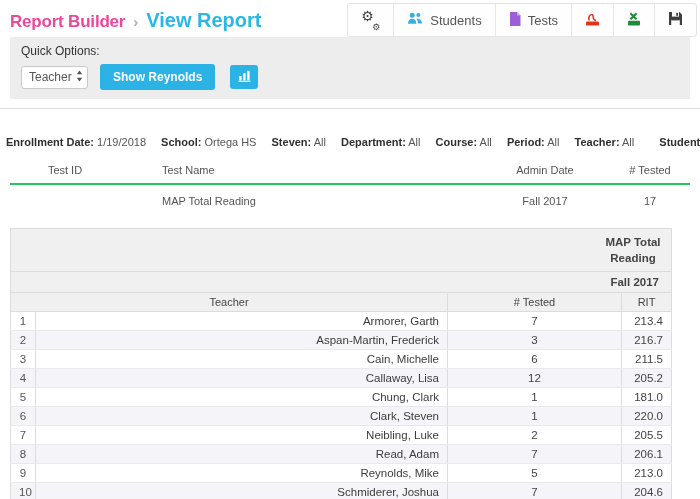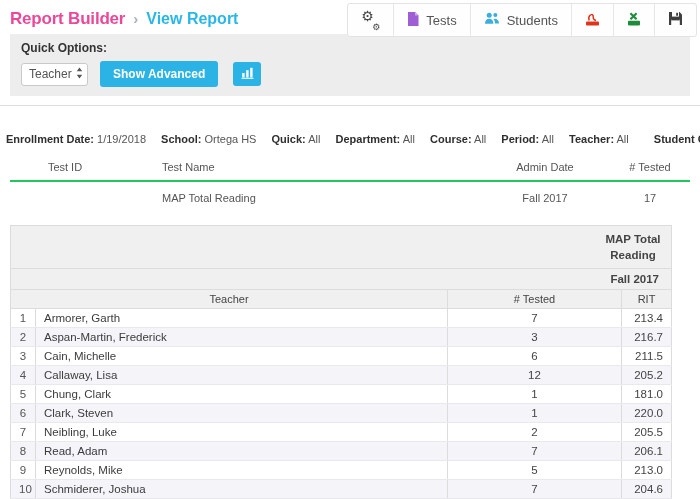--- a/index.html
+++ b/index.html
@@ -6,32 +6,32 @@
   html,body { width:700px; height:499px; }
   body {
     font-family: "Liberation Sans", sans-serif;
     background:#fff; color:#444; overflow:hidden; position:relative;
   }
 
   
   .header { padding:9px 10px 5px; display:flex; align-items:baseline; }
   .title { color:#ec4899; font-size:17px; font-weight:bold; letter-spacing:-0.2px; }
   .crumb-sep { color:#aab3ba; font-size:15px; margin:0 8px; font-weight:bold; }
-  .subtitle { color:#29b7e8; font-size:16px; font-weight:bold; }
+  .subtitle { color:#29b7e8; font-size:20px; font-weight:bold; }
 
   .toolbar { position:absolute; top:3px; right:3px; display:flex; border:1px solid #e3e3e3; border-radius:3px; background:#fefefe; }
   .tb-btn { display:flex; align-items:center; gap:7px; padding:7px 13px; border:none; border-left:1px solid #e7e7e7; background:transparent; cursor:pointer; font-size:13px; color:#555; font-family:inherit; }
   .tb-btn:first-child { border-left:none; }
   .gears { position:relative; width:19px; height:16px; color:#454545; }
   .gear-big { position:absolute; left:0; top:-4px; font-size:14px; }
   .gear-small { position:absolute; right:0; bottom:-4px; font-size:9px; }
 
   
   .panel { margin:0 10px; background:#ededed; padding:7px 11px 9px; }
-  .panel-label { font-size:12px; font-weight:bold; color:#333; margin-bottom:6px; }
+  .panel-label { font-size:12px; font-weight:normal; color:#333; margin-bottom:6px; }
   .panel-row { display:flex; align-items:center; }
   .select { width:67px; height:23px; background:#fff; border:1px solid #c9c9c9; border-radius:3px; display:flex; align-items:center; justify-content:space-between; padding:0 4px 0 7px; font-size:12px; color:#555; cursor:pointer; }
   .btn-cyan { background:#2cb3e6; color:#fff; border:none; border-radius:3px; font-size:12px; font-weight:bold; padding:6px 13px; cursor:pointer; font-family:inherit; margin-left:12px; }
   .icon-btn { margin-left:15px; width:28px; height:24px; display:flex; align-items:center; justify-content:center; padding:0; }
 
   .divider { border-bottom:1px solid #dddddd; margin-top:9px; }
 
   
   .filters { margin-top:27px; text-align:center; font-size:11px; color:#555; white-space:nowrap; }
   .filter-pair { margin:0 6px; }
@@ -47,21 +47,21 @@
   
   .main-table { width:662px; margin:17px 28px 0 10px; border-collapse:collapse; table-layout:fixed; font-size:11.5px; }
   .main-table thead td { background:#f0f0f0; border:1px solid #dcdcdc; color:#444; }
   .group-row td { text-align:right; padding:5px 8px; font-weight:bold; }
   .group-wrap { display:inline-block; width:60px; text-align:center; line-height:1.4; }
   .term-row td { text-align:right; padding:4px 12px; font-weight:bold; }
   .colhdr-row td { text-align:center; padding:3px 0; color:#555; font-size:11px; font-weight:normal; }
   .main-table tbody td { border-style:solid; border-width:1px; border-color:#e8e8ed #dcdcdc; padding:3px 8px; background-clip:padding-box; }
   .main-table tbody tr:nth-child(even) td { background:#f4f4f9; }
   td.num { text-align:center; color:#555; padding:3px 2px; }
-  td.name { text-align:left; color:#3c3c3c; }
+  td.name { text-align:right; color:#3c3c3c; }
   td.tested { text-align:center; }
   td.rit { text-align:right; padding:3px 3px; }
 </style>
 </head>
 <body>
 
 <div class="header">
   <span class="title">Report Builder</span>
   <span class="crumb-sep">›</span>
   <span class="subtitle">View Report</span>
@@ -69,37 +69,37 @@
 
 <div class="toolbar">
   <button class="tb-btn">
     <span class="gears">
       <span class="gear-big">⚙</span>
         <span class="gear-small">⚙</span>
     </span>
   </button>
   <button class="tb-btn">
     <span>
-      <svg width="12" height="14" viewBox="0 0 12 14">
-        <path fill="#9d5fd3" d="M1 0 h7 l3.5 3.5 V14 H1 z"></path>
-        <path fill="#cfaaec" d="M8 0 l3.5 3.5 H8 z"></path>
-      </svg>
-    </span>
-    <span>Tests</span>
-  </button>
-  <button class="tb-btn">
-    <span>
       <svg width="16" height="13" viewBox="0 0 16 14" fill="#3aaede">
         <circle cx="5" cy="3.6" r="2.7"></circle>
         <path d="M0.5 12.6 C0.5 9 2.4 7.2 5 7.2 s4.5 1.8 4.5 5.4 z"></path>
         <circle cx="11.6" cy="3.2" r="2.2"></circle>
         <path d="M10.6 7.3 c2.9 0 4.9 1.6 4.9 5 h-4.3 c0-2.1-0.6-3.8-1.8-4.7 z"></path>
       </svg>
     </span>
     <span>Students</span>
+  </button>
+  <button class="tb-btn">
+    <span>
+      <svg width="12" height="14" viewBox="0 0 12 14">
+        <path fill="#9d5fd3" d="M1 0 h7 l3.5 3.5 V14 H1 z"></path>
+        <path fill="#cfaaec" d="M8 0 l3.5 3.5 H8 z"></path>
+      </svg>
+    </span>
+    <span>Tests</span>
   </button>
   <button class="tb-btn">
     <span>
       <svg width="15" height="14" viewBox="0 0 15 14">
         <path d="M4.2 8.6 C2.6 4.2 6.2 1.4 7.7 3.1 C9.2 4.9 6.6 7.6 11 8.6" stroke="#e0331b" stroke-width="1.5" fill="none"></path>
         <rect x="1" y="9.4" width="13" height="4.2" rx="1" fill="#e0331b"></rect>
       </svg>
     </span>
   </button>
   <button class="tb-btn">
@@ -128,40 +128,40 @@
   <div class="panel-row">
     <div class="select">
       <span>Teacher</span>
       <span>
         <svg width="7" height="12" viewBox="0 0 8 14">
           <path d="M4 0.5 L7.2 5 H0.8 z" fill="#555"></path>
           <path d="M4 13.5 L0.8 9 H7.2 z" fill="#555"></path>
         </svg>
       </span>
     </div>
-    <button class="btn-cyan">Show Advanced</button>
+    <button class="btn-cyan">Show Reynolds</button>
     <button class="btn-cyan icon-btn">
       <span>
         <svg width="13" height="12" viewBox="0 0 13 12">
           <rect x="1.2" y="6" width="2.4" height="4.5" fill="#fff"></rect>
           <rect x="5.2" y="3.2" width="2.4" height="7.3" fill="#fff"></rect>
           <rect x="9.2" y="0.8" width="2.4" height="9.7" fill="#fff"></rect>
           <rect x="0.5" y="10.8" width="12" height="1" fill="#fff"></rect>
         </svg>
       </span>
     </button>
   </div>
 </div>
 
 <div class="divider"></div>
 
 <div class="filters">
   <span class="filter-pair"><b>Enrollment Date:</b> <span>1/19/2018</span></span>
   <span class="filter-pair"><b>School:</b> <span>Ortega HS</span></span>
-  <span class="filter-pair"><b>Quick:</b> <span>All</span></span>
+  <span class="filter-pair"><b>Steven:</b> <span>All</span></span>
   <span class="filter-pair"><b>Department:</b> <span>All</span></span>
   <span class="filter-pair"><b>Course:</b> <span>All</span></span>
   <span class="filter-pair"><b>Period:</b> <span>All</span></span>
   <span class="filter-pair"><b>Teacher:</b> <span>All</span></span>
   <span class="filter-pair"><b>Student Count:</b> </span>
 </div>
 
 <table class="test-table">
   <colgroup>
       <col style="width:110px">

